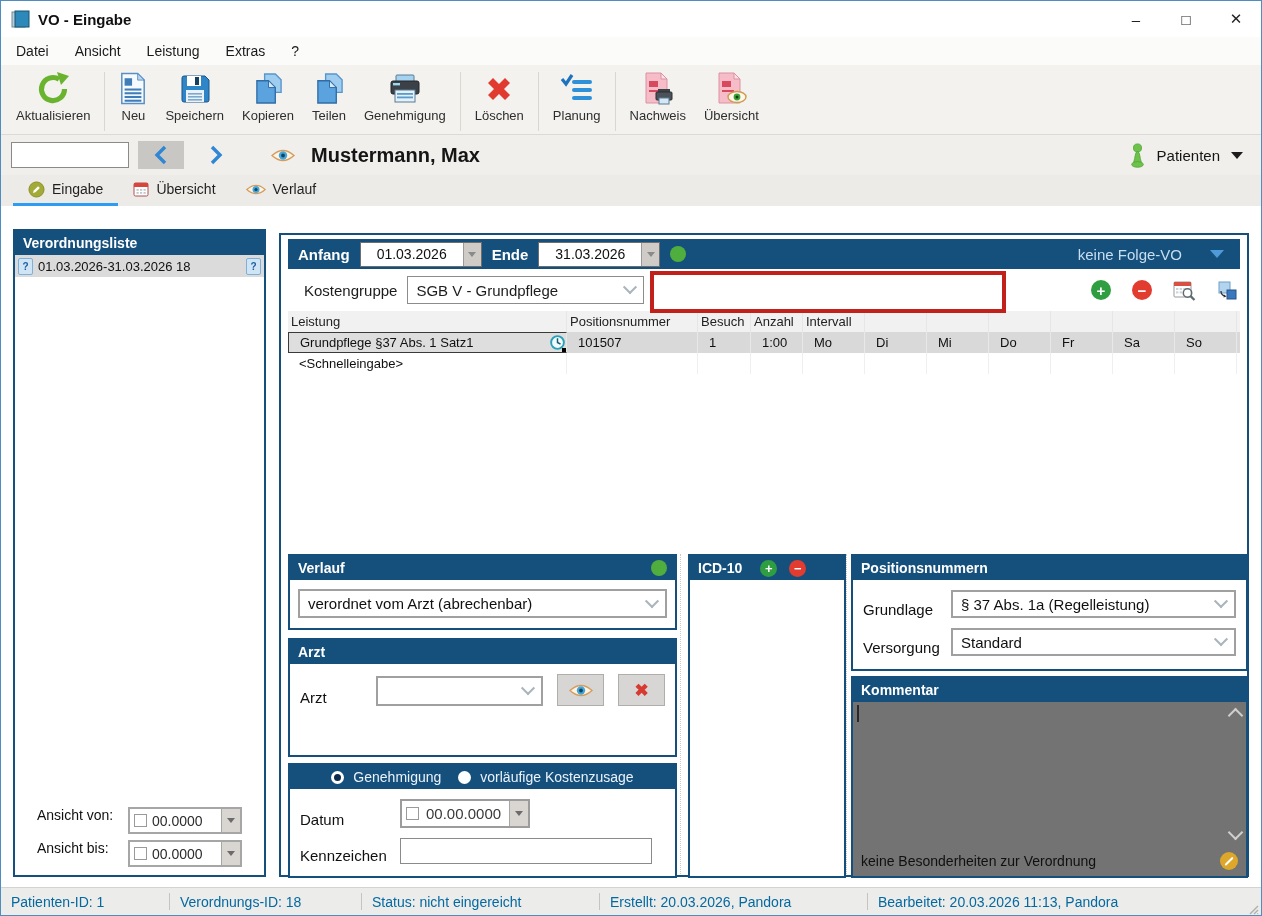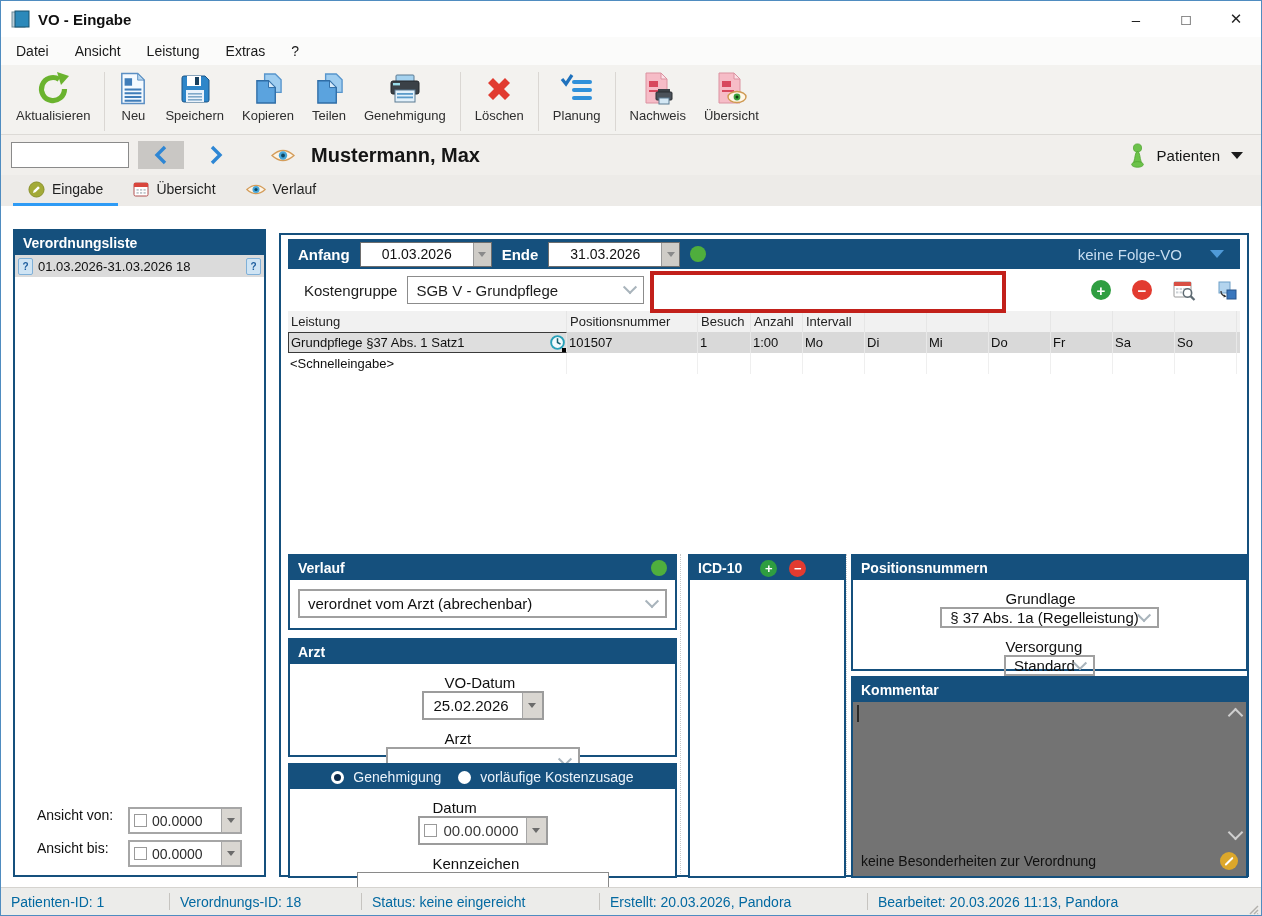--- a/index.html
+++ b/index.html
@@ -60,21 +60,21 @@
   .cb{flex:none;width:13px;height:13px;border:1px solid #9a9a9a;background:#fff;margin:0 5px 0 4px;box-sizing:border-box;}
   .spin-val{font-size:14px;color:#2c2c2c;}
   .drop-btn{margin-left:auto;width:18px;align-self:stretch;background:#d9d6d1;border-left:1px solid #a6a6a6;display:flex;align-items:center;justify-content:center;}
   .drop-btn::after{content:'';width:0;height:0;border-left:4px solid transparent;border-right:4px solid transparent;border-top:5px solid #6b6b6b;}
 
   
   .editor-panel{left:278px;top:232px;width:970px;height:644px;}
   .topbar{position:absolute;left:7px;top:4px;right:7px;height:30px;background:#15507d;display:flex;align-items:center;padding:0 10px;color:#fff;box-sizing:border-box;}
   .topbar .hlbl{font-weight:bold;font-size:15px;}
   .date-field{display:flex;height:23px;border:1px solid #6e6e6e;background:#fff;margin:0 10px;}
-  .date-field .dval{width:112px;display:flex;align-items:center;justify-content:center;font-size:14px;color:#101010;}
+  .date-field .dval{width:102px;display:flex;align-items:center;justify-content:center;font-size:14px;color:#101010;}
   .date-field .dbtn{width:17px;background:#cfccc7;border-left:1px solid #9a9a9a;display:flex;align-items:center;justify-content:center;}
   .date-field .dbtn::after{content:'';width:0;height:0;border-left:4px solid transparent;border-right:4px solid transparent;border-top:5px solid #8a8a8a;}
   .dot{width:16px;height:16px;border-radius:50%;background:#4fae3d;flex:none;}
   .folge{margin-left:auto;display:flex;align-items:center;gap:28px;margin-right:6px;}
   .folge-lbl{color:#c7ddf0;font-size:15px;}
   .folge-caret{width:0;height:0;border-left:7px solid transparent;border-right:7px solid transparent;border-top:8px solid #4f9ad8;}
 
   .row2{position:absolute;left:7px;top:38px;right:7px;height:34px;display:flex;align-items:center;}
   .combo{display:flex;align-items:center;border:1px solid #8c8c8c;background:#fff;height:28px;padding:0 8px;font-size:15px;color:#1c1c1c;box-sizing:border-box;}
   .chev{flex:none;width:8px;height:8px;border-right:2px solid #a9b4bc;border-bottom:2px solid #a9b4bc;transform:rotate(45deg) translate(-2px,-2px);margin-left:auto;}
@@ -88,38 +88,38 @@
   .circle-btn.minus{background:#e23b30;}
 
   .redbox{left:649px;top:270px;width:356px;height:42px;border:4px solid #c2201a;z-index:40;background:transparent;pointer-events:none;}
 
   
   .grid{position:absolute;left:7px;top:76px;right:7px;}
   .g-header{display:flex;height:21px;background:#f1f1f1;}
   .g-h-cell{flex:none;font-size:13px;color:#222;padding-left:3px;display:flex;align-items:center;border-right:1px solid #e6e6e6;box-sizing:border-box;overflow:hidden;white-space:nowrap;}
   .g-row{display:flex;height:21px;background:#fff;}
   .g-row.selected{background:#d9d9d9;}
-  .g-cell{flex:none;font-size:13px;color:#101010;padding-left:2px;display:flex;align-items:center;border-right:1px solid #efefef;box-sizing:border-box;overflow:hidden;white-space:nowrap;}
+  .g-cell{flex:none;font-size:13px;color:#101010;padding-left:11px;display:flex;align-items:center;border-right:1px solid #efefef;box-sizing:border-box;overflow:hidden;white-space:nowrap;}
   .g-row.selected .g-cell{border-right-color:#e8e8e8;}
   .g-cell.focus{border:1px solid #3a3a3a;background:#dedede;position:relative;padding-right:1px;}
   .g-cell .clock{margin-left:auto;flex:none;}
   .fill-handle{position:absolute;right:0;bottom:0;width:4px;height:4px;background:#000;}
 
   
   .sec{position:absolute;border:2px solid #15507d;background:#fff;display:flex;flex-direction:column;}
   .status-box{left:7px;top:319px;width:385px;height:72px;}
   .arzt-box{left:7px;top:403px;width:385px;height:115px;}
   .gen-box{left:7px;top:528px;width:385px;height:111px;}
   .icd-box{left:407px;top:319px;width:154px;height:320px;}
   .pos-box{left:570px;top:319px;width:393px;height:113px;}
   .kom-box{left:570px;top:441px;width:393px;height:198px;justify-content:center;}
   .dotline{position:absolute;top:319px;height:320px;border-left:1px dotted #c9c9c9;}
 
   .big-combo{border:2px solid #a0a0a0;height:29px;display:flex;align-items:center;padding:0 8px;font-size:15px;color:#101010;margin:9px 8px 0 8px;box-sizing:border-box;}
-  .f-row{display:flex;align-items:center;margin:10px 10px 0 10px;flex-direction:column;}
+  .f-row{display:flex;align-items:flex-end;margin:10px 10px 0 10px;}
   .f-label{font-size:15px;color:#101010;flex:none;}
   .arzt-box .f-label{width:76px;}
   .date-combo{display:flex;border:2px solid #9c9c9c;height:29px;background:#fff;box-sizing:border-box;align-items:center;}
   .date-combo .dcval{width:88px;display:flex;align-items:center;padding-left:10px;font-size:15px;color:#101010;}
   .date-combo .dcval.gray{color:#3a3a3a;padding-left:2px;width:86px;}
   .date-combo .drop-btn{width:19px;}
   .arzt-combo{width:194px;height:30px;border-width:2px;border-color:#a0a0a0;}
   .sq-btn{width:45px;height:30px;background:#d7d6d4;border:1px solid #b0aeab;display:flex;align-items:center;justify-content:center;margin-left:14px;flex:none;}
   .x-glyph{color:#d63a31;font-size:17px;font-weight:bold;line-height:1;}
 
@@ -565,27 +565,20 @@
         <span>verordnet vom Arzt (abrechenbar)</span>
         <span class="chev"></span>
       </div>
     </div>
 
     <div class="sec arzt-box">
       <div class="sec-h">
           <span>Arzt</span>
         </div>
       <div class="f-row">
-        <span class="f-label">VO-Datum</span>
-        <div class="date-combo">
-          <span class="dcval">25.02.2026</span>
-          <span class="drop-btn"></span>
-        </div>
-      </div>
-      <div class="f-row">
         <span class="f-label">Arzt</span>
         <div class="combo arzt-combo">
           <span></span>
           <span class="chev"></span>
         </div>
         <span class="sq-btn">
             <svg width="24" height="15" viewBox="0 0 24 15">
               <path d="M1 7.5Q12-2.5 23 7.5 12 17.5 1 7.5Z" fill="#fdf4e6" stroke="#d49d5b" stroke-width="1.4"></path>
               <circle cx="12" cy="7.5" r="4.2" fill="#45a5d8"></circle>
               <circle cx="12" cy="7.5" r="1.9" fill="#0e4763"></circle>
@@ -666,21 +659,21 @@
 
     <div class="dotline" style="left:399px;"></div>
     <div class="dotline" style="left:565px;"></div>
   </div>
 
   <div class="abs redbox"></div>
 
   <div class="abs statusbar" id="statusbar">
       <div class="sb-seg" style="flex: 0 0 168px;">Patienten-ID: 1</div>
       <div class="sb-seg" style="flex: 0 0 192px;">Verordnungs-ID: 18</div>
-      <div class="sb-seg" style="flex: 0 0 238px;">Status: keine eingereicht</div>
+      <div class="sb-seg" style="flex: 0 0 238px;">Status: nicht eingereicht</div>
       <div class="sb-seg" style="flex: 0 0 268px;">Erstellt: 20.03.2026, Pandora</div>
       <div class="sb-seg">Bearbeitet: 20.03.2026 11:13, Pandora</div>
       <span class="sb-grip">
         <svg width="11" height="11" viewBox="0 0 11 11">
           <g stroke="#b2b0ac" stroke-width="1.4">
             <line x1="2" y1="10" x2="10" y2="2"></line>
             <line x1="6" y1="10" x2="10" y2="6"></line>
             <line x1="9.4" y1="10" x2="10" y2="9.4"></line>
           </g>
         </svg>

